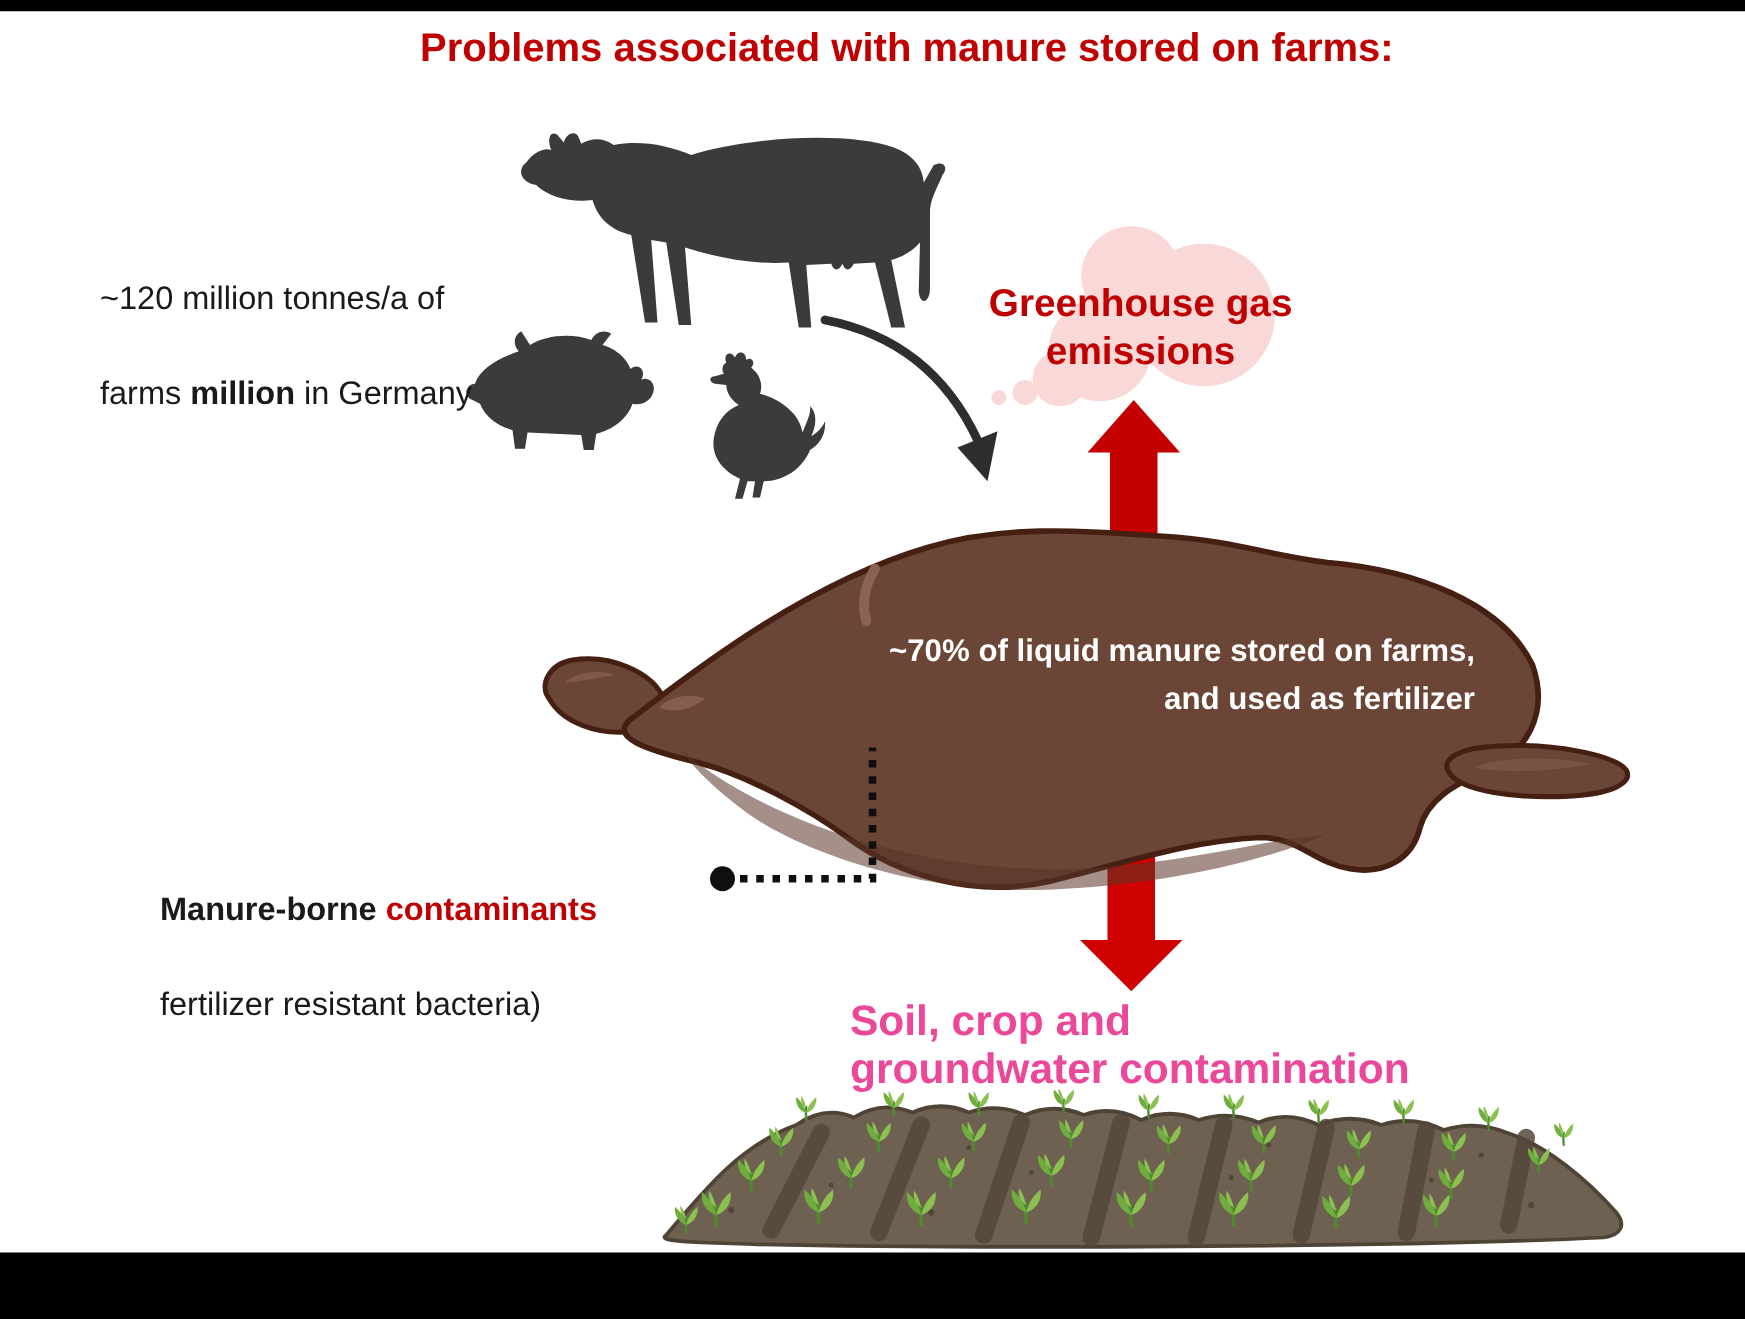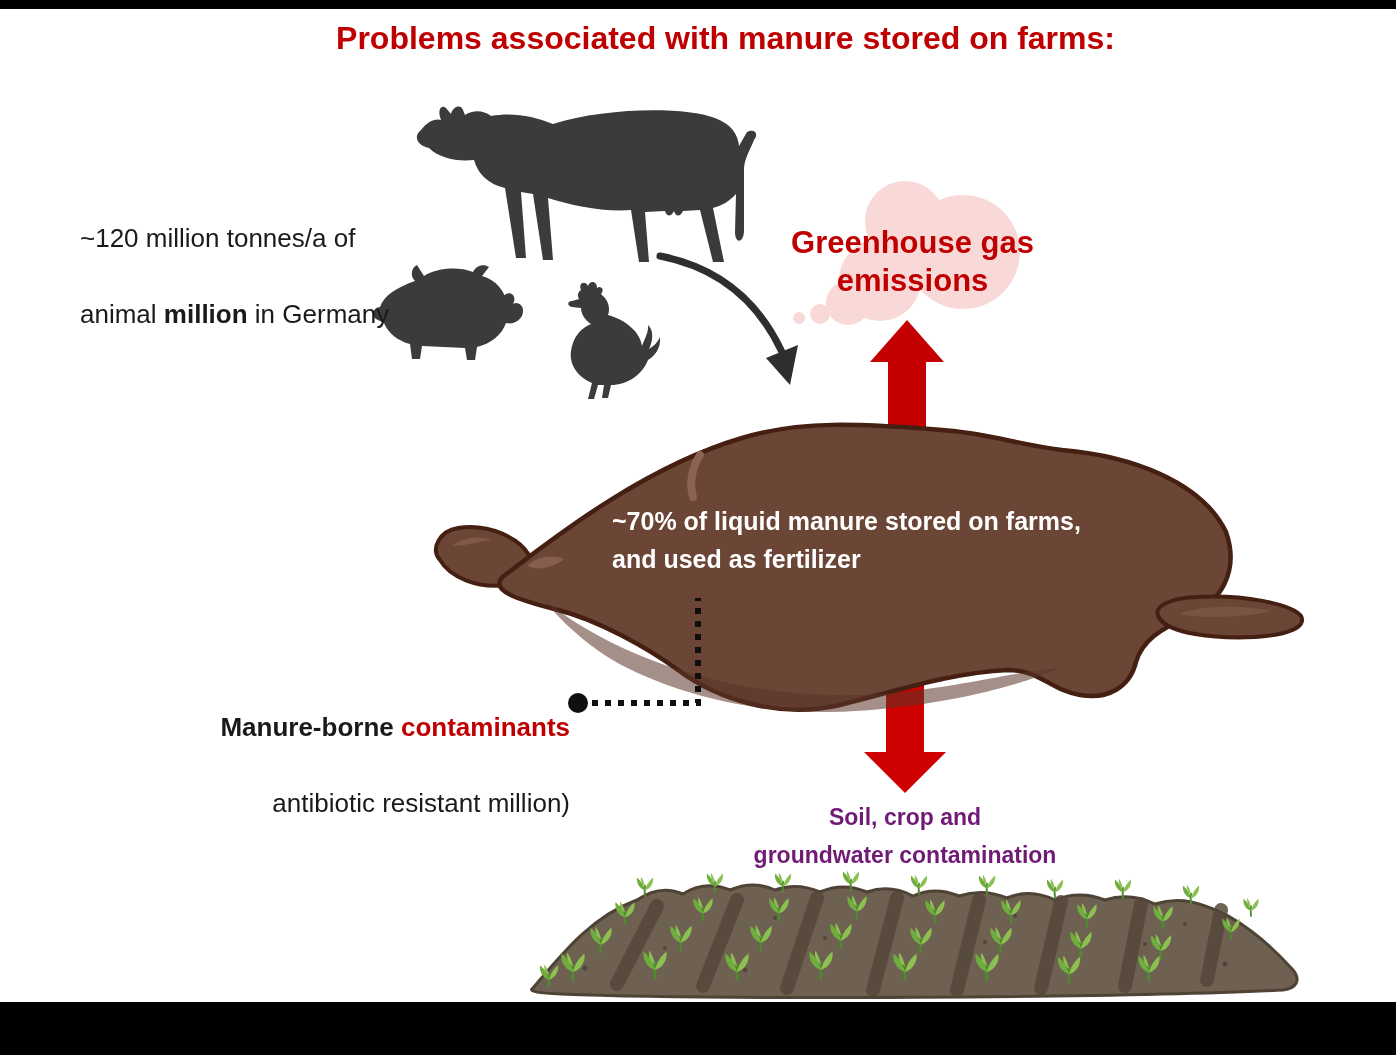--- a/index.html
+++ b/index.html
@@ -11,25 +11,25 @@
   .bar.top{top:0;height:9px;}
   .bar.bottom{top:1002px;height:53px;}
   .title{
     position:absolute;top:20px;left:0;right:0;margin:0;padding-left:55px;
     text-align:center;font-size:32px;font-weight:700;color:#C00000;z-index:5;
   }
   .art{position:absolute;left:0;top:0;z-index:1;}
   .label{position:absolute;z-index:4;line-height:38px;white-space:pre-line;}
   .left-note{left:80px;top:181px;font-size:26px;}
   .cloud-label{left:790px;top:224px;width:245px;text-align:center;font-size:31px;font-weight:700;color:#C00000;}
-  .blob-label{left:612px;top:502px;width:540px;text-align:left;font-size:25px;font-weight:700;color:#ffffff;}
-  .contaminants{left:128px;top:670px;width:442px;text-align:right;font-size:26px;}
+  .blob-label{left:640px;top:502px;width:540px;text-align:right;font-size:25px;font-weight:700;color:#ffffff;}
+  .contaminants{left:128px;top:670px;width:442px;text-align:left;font-size:26px;}
   .contaminants .lead{font-weight:700;}
   .contaminants .red{color:#C00000;}
-  .soil-label{left:680px;top:798px;width:450px;text-align:center;font-size:23px;font-weight:700;color:#701a75;}
+  .soil-label{left:680px;top:798px;width:450px;text-align:left;font-size:34px;font-weight:700;color:#ec4899;}
   b{font-weight:700;}
 </style>
 </head>
 <body>
 
 <div class="page">
 
   <h1 class="title">Problems associated with manure stored on farms:</h1>
 
   <svg class="art" width="1396" height="1055" viewBox="0 0 1396 1055">
@@ -230,32 +230,32 @@
         <use href="#sprout" transform="translate(462,122) scale(1.15)"></use>
         <use href="#sprout" transform="translate(544,124) scale(1.1)"></use>
         <use href="#sprout" transform="translate(624,122) scale(1.05)"></use>
         <use href="#sprout" transform="translate(24,128) scale(0.9)"></use>
       </g>
     </g>
   </svg>
 
   <div class="label left-note">
     <span>~120 million tonnes/a of</span><br>
-    <span>animal </span><b>million</b><span> in Germany</span>
+    <span>farms </span><b>million</b><span> in Germany</span>
   </div>
 
   <div class="label cloud-label">Greenhouse gas
 emissions</div>
 
   <div class="label blob-label">~70% of liquid manure stored on farms,
 and used as fertilizer</div>
 
   <div class="label contaminants">
     <div><span class="lead">Manure-borne </span><span class="lead red">contaminants</span></div>
-    <div>antibiotic resistant million)</div>
+    <div>fertilizer resistant bacteria)</div>
   </div>
 
   <div class="label soil-label">Soil, crop and
 groundwater contamination</div>
 
   <div class="bar top"></div>
   <div class="bar bottom"></div>
 </div>
 
 </body></html>

